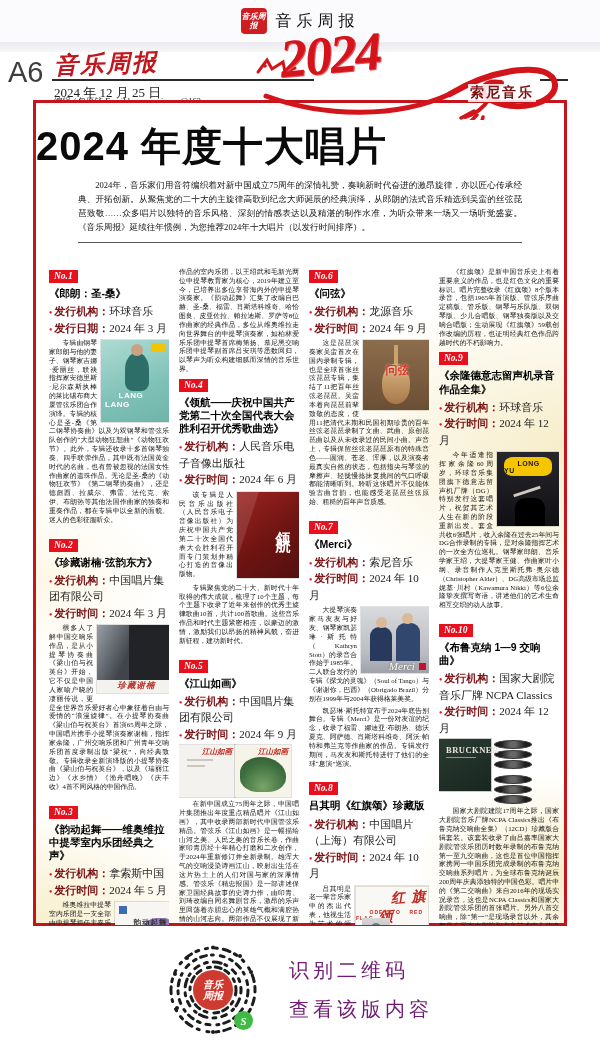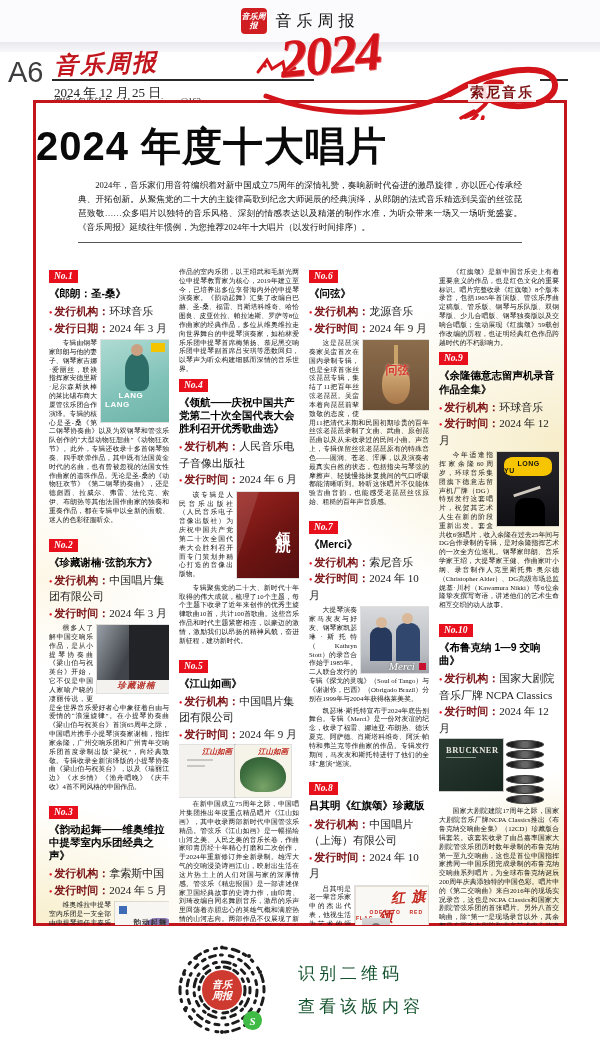--- a/index.html
+++ b/index.html
@@ -102,36 +102,36 @@
              letter-spacing:2px;transform:rotate(-4deg);}
   .cov8 .ode{position:absolute;top:22px;right:5px;color:#c3251c;font:bold 5px "Liberation Sans",sans-serif;letter-spacing:1px;}
   .cov8 .por{position:absolute;left:6px;bottom:5px;width:28px;height:34px;background:linear-gradient(#d8d8d8,#9a9a9a);}
   .cov8 .por::before{content:"";position:absolute;left:8px;top:5px;width:12px;height:13px;border-radius:50%;background:#777;}
   .cov9{width:62px;height:74px;background:linear-gradient(#26262c,#101014);}
   .cov9 .dgc{position:absolute;top:5px;left:7px;right:7px;height:19px;background:#f6c500;border-radius:9px/7px;
              display:flex;align-items:center;justify-content:center;font:bold 7px "Liberation Sans",sans-serif;color:#141414;letter-spacing:.5px;}
   .cov9 .arm{position:absolute;left:16px;top:38px;width:28px;height:3px;background:#cfc9bf;transform:rotate(-18deg);}
   .cov9 .bod{position:absolute;left:18px;bottom:0;width:30px;height:28px;background:#000;border-radius:10px 10px 0 0;}
   .cov10{display:flex;gap:3px;margin:3px 0 3px;align-items:flex-start;}
-  .bx{position:relative;width:64px;height:52px;background:linear-gradient(150deg,#2b3c33,#17261f);box-shadow:0 0 0 1px rgba(0,0,0,.2);}
+  .bx{position:relative;width:52px;height:52px;background:linear-gradient(150deg,#2b3c33,#17261f);box-shadow:0 0 0 1px rgba(0,0,0,.2);}
   .bx .bt{position:absolute;top:6px;left:7px;color:#e8e6df;font:bold 8.5px "Liberation Serif",serif;letter-spacing:.5px;}
   .bx .bl{position:absolute;top:18px;left:7px;width:30px;height:1px;background:#8d9a90;}
   .cds{display:flex;flex-direction:column;gap:1px;padding-top:1px;}
   .cd{width:38px;height:9px;border-radius:50%;background:radial-gradient(circle,#666 15%,#1e1e1e 65%);border:1px solid #3a3a3a;box-sizing:border-box;}
   .cds .gap{height:4px;}
   
   .qrrow{position:absolute;left:0;top:944px;width:600px;display:flex;justify-content:center;align-items:center;gap:30px;}
   .qrbox{position:relative;width:92px;height:92px;}
   .qrcenter{position:absolute;left:50%;top:50%;transform:translate(-50%,-50%);width:40px;height:40px;border-radius:50%;
             background:#ce3a30;color:#fff;display:flex;align-items:center;justify-content:center;text-align:center;
             font:bold italic 10px/1.15 "Liberation Serif",serif;}
   .qrcenter span{display:block;width:2.3em;}
   .wechat{position:absolute;right:6px;bottom:6px;width:19px;height:19px;border-radius:50%;background:#3fbb45;
           display:flex;align-items:center;justify-content:center;color:#fff;font:bold italic 11px "Liberation Serif",serif;}
-  .qrcap{font-size:17px;letter-spacing:4px;line-height:1.95;color:#14532d;}
+  .qrcap{font-size:20px;letter-spacing:4px;line-height:1.95;color:#701a75;}
 </style>
 </head>
 <body>
 
 <div class="topbar">
   <div class="sqlogo">音乐周报</div>
   <div class="topbrand">音乐周报</div>
 </div>
 <div class="graydiv"></div>
 

